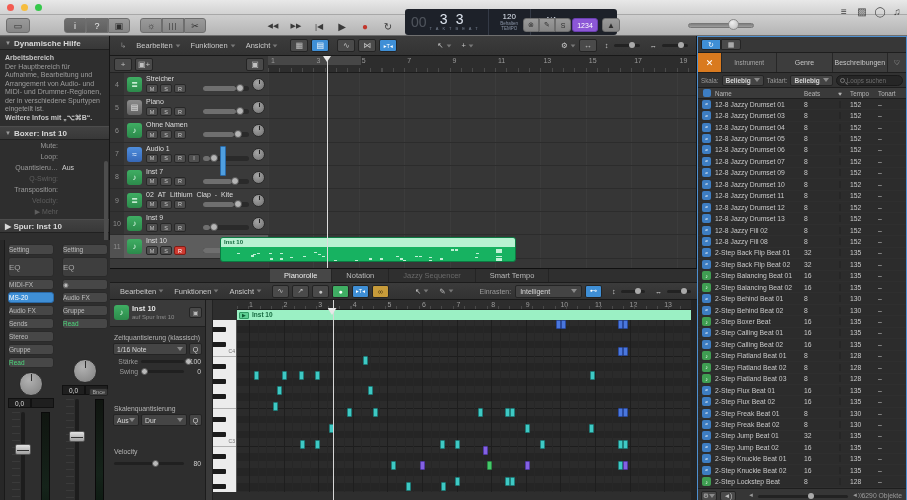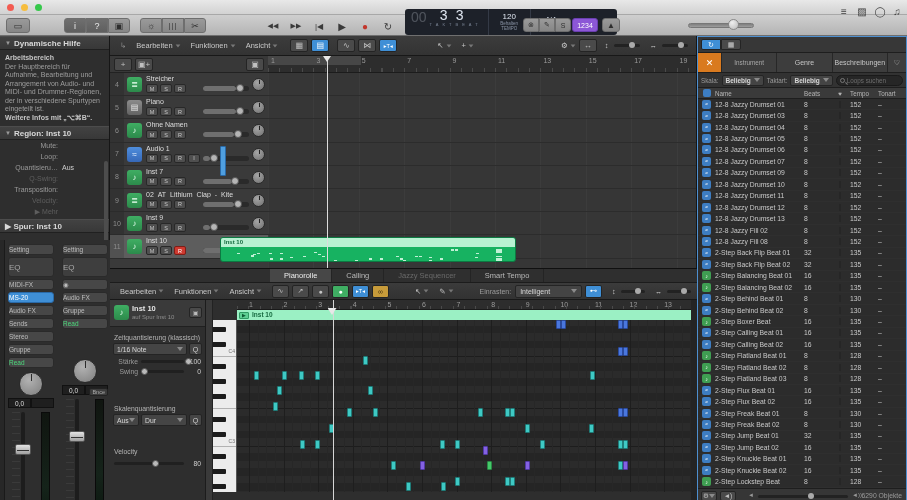--- a/index.html
+++ b/index.html
@@ -239,21 +239,21 @@
     </div>
   <div class="trbtn rec" style="left:355px;font-size:10px">
       <span>●</span>
     </div>
   <div class="trbtn" style="left:378px;font-size:10px">
       <span>↻</span>
     </div>
 </div>
 
 <div class="abs" id="lcd">
-  <div class="lcdsec" style="flex:0 0 78px;flex-direction:row;gap:3px;align-items:flex-start">
+  <div class="lcdsec" style="flex:0 0 78px;flex-direction:row;gap:3px;align-items:center">
     <span class="lcdghost">00</span>
     <span style="display:flex;flex-direction:column;align-items:center">
       <span class="lcdbig"><span>3</span><span>3</span></span>
       <span class="lcdsub"><span>TAKT</span><span>BEAT</span></span>
     </span>
   </div>
   <div class="lcdsec" style="flex:0 0 42px">
     <span class="lcdmid">120</span>
     <span class="lcdtiny">Behalten</span>
     <span class="lcdtiny">TEMPO</span>
@@ -302,21 +302,21 @@
     <span class="tri">▼</span>
     <span>Dynamische Hilfe</span>
   </div>
   <div id="helpbody">
     <b>Arbeitsbereich</b><br>
     <span>Der Hauptbereich für Aufnahme, Bearbeitung und Arrangement von Audio- und MIDI- und Drummer-Regionen, der in verschiedene Spurtypen eingeteilt ist.</span><br>
     <b>Weitere Infos mit „⌥⌘B“.</b>
   </div>
   <div class="sechdr">
     <span class="tri">▼</span>
-    <span>Region:</span>&nbsp;
+    <span>Boxer:</span>&nbsp;
     <span>Inst 10</span>
   </div>
   <div>
 
       <div class="rrow">
         <span class="rlbl">Mute:</span>
         <span class="ctl">
           <span class="rval"></span>
           <span class="box"></span>
         </span>
@@ -779,21 +779,21 @@
 
 <div class="abs" id="editor">
   <div id="edtabs">
     <div style="flex:0 0 160px"></div>
     <div style="display:flex">
 
     <div class="edtab on">
           <span>Pianorolle</span>
         </div>
         <div class="edtab">
-          <span>Calling</span>
+          <span>Notation</span>
         </div>
         <div class="edtab dis">
           <span>Jazzy Sequencer</span>
         </div>
         <div class="edtab">
           <span>Smart Tempo</span>
         </div>
       </div>
   </div>
   <div id="edtb">

